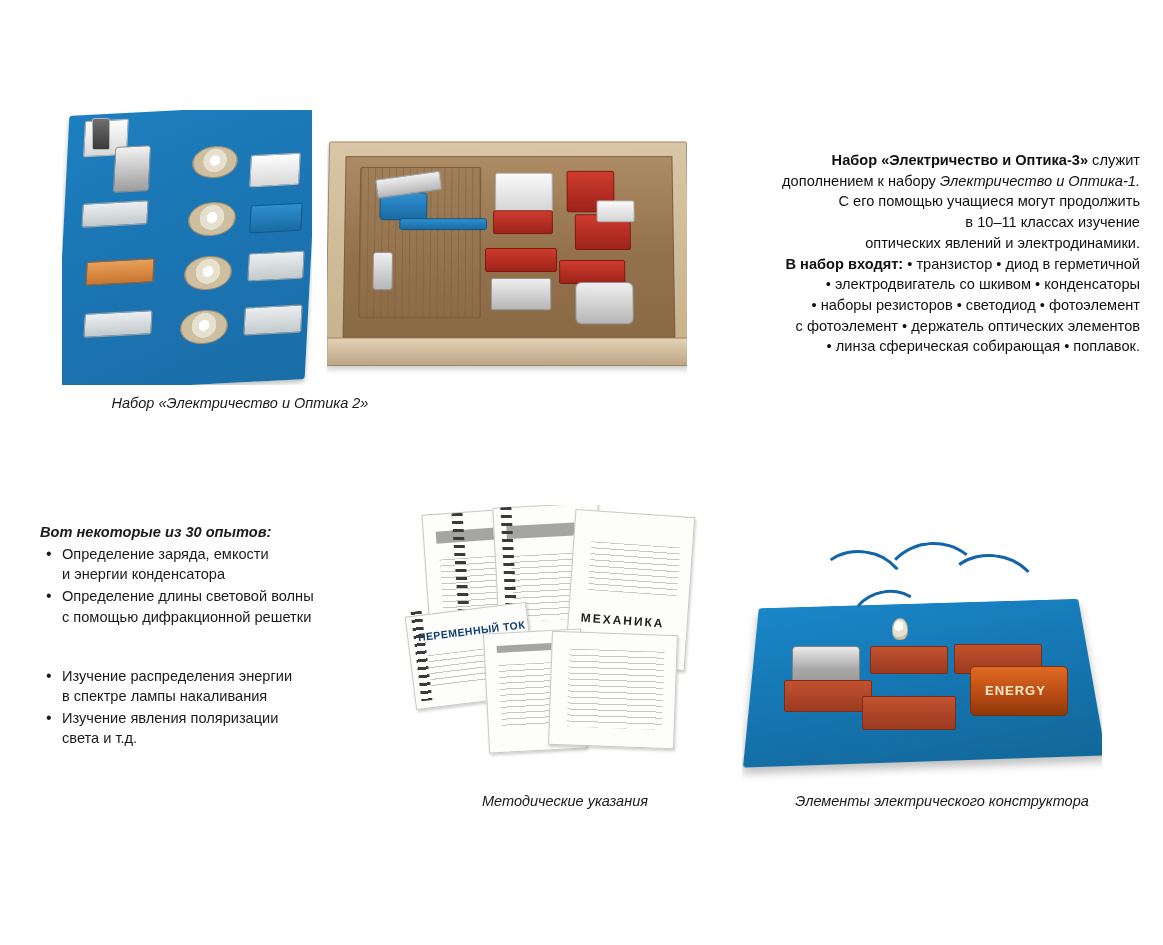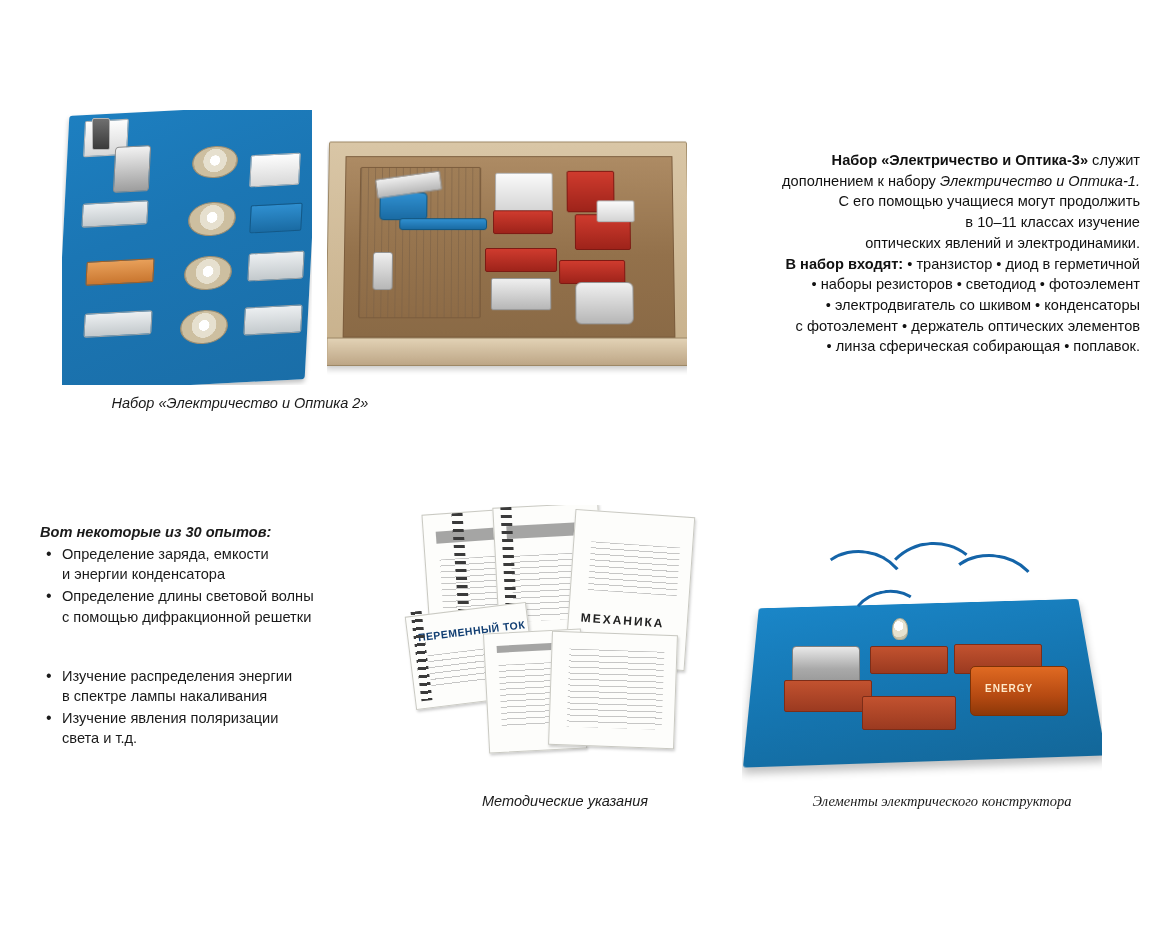--- a/index.html
+++ b/index.html
@@ -328,22 +328,22 @@
     </div>
   </div>
 
   <div id="intro-text">
     <span class="intro-line"><b>Набор «Электричество и Оптика-3»</b><span> служит</span></span>
     <span class="intro-line"><span>дополнением к набору </span><i>Электричество и Оптика-1.</i></span>
     <span class="intro-line">С его помощью учащиеся могут продолжить</span>
     <span class="intro-line">в 10–11 классах изучение</span>
     <span class="intro-line">оптических явлений и электродинамики.</span>
     <span class="intro-line"><b>В набор входят:</b><span> • транзистор • диод в герметичной</span></span>
+    <span class="intro-line">• электродвигатель со шкивом • конденсаторы</span>
     <span class="intro-line">• наборы резисторов • светодиод • фотоэлемент</span>
-    <span class="intro-line">• электродвигатель со шкивом • конденсаторы</span>
     <span class="intro-line">с фотоэлемент • держатель оптических элементов</span>
     <span class="intro-line">• линза сферическая собирающая • поплавок.</span>
   </div>
 
   <div id="experiments">
     <div class="exp-title">Вот некоторые из 30 опытов:</div>
     <ul>
       <li style="white-space:pre-line;">Определение заряда, емкости
 и энергии конденсатора</li>
       <li style="white-space:pre-line;">Определение длины световой волны
@@ -398,18 +398,18 @@
     <div class="wire" style="left:200px;top:34px;width:92px;height:76px;transform:rotate(6deg);"></div>
     <div class="wire" style="left:108px;top:70px;width:70px;height:58px;transform:rotate(-10deg);"></div>
 
     <div class="blk coilsilver" style="left:50px;top:126px;width:66px;height:44px;"></div>
     <div class="blk brown" style="left:42px;top:160px;width:86px;height:30px;"></div>
     <div class="bulb" style="left:150px;top:98px;"></div>
     <div class="blk brown" style="left:128px;top:126px;width:76px;height:26px;"></div>
     <div class="blk brown" style="left:120px;top:176px;width:92px;height:32px;"></div>
     <div class="blk brown" style="left:212px;top:124px;width:86px;height:28px;"></div>
     <div class="blk batt" style="left:228px;top:146px;width:96px;height:48px;">
-      <span style="position:absolute;left:14px;top:16px;color:#ffe9c9;font-size:10px;font-weight:bold;letter-spacing:1px;">ENERGY</span>
-    </div>
-  </div>
-  <div class="caption" style="left:752px;top:793px;width:380px;font-family:Liberation Serif, serif;">Элементы электрического конструктора</div>
+      <span style="position:absolute;left:14px;top:16px;color:#ffe9c9;font-size:13px;font-weight:bold;letter-spacing:1px;">ENERGY</span>
+    </div>
+  </div>
+  <div class="caption" style="left:752px;top:793px;width:380px;">Элементы электрического конструктора</div>
 
 </div>
 
 </body></html>

